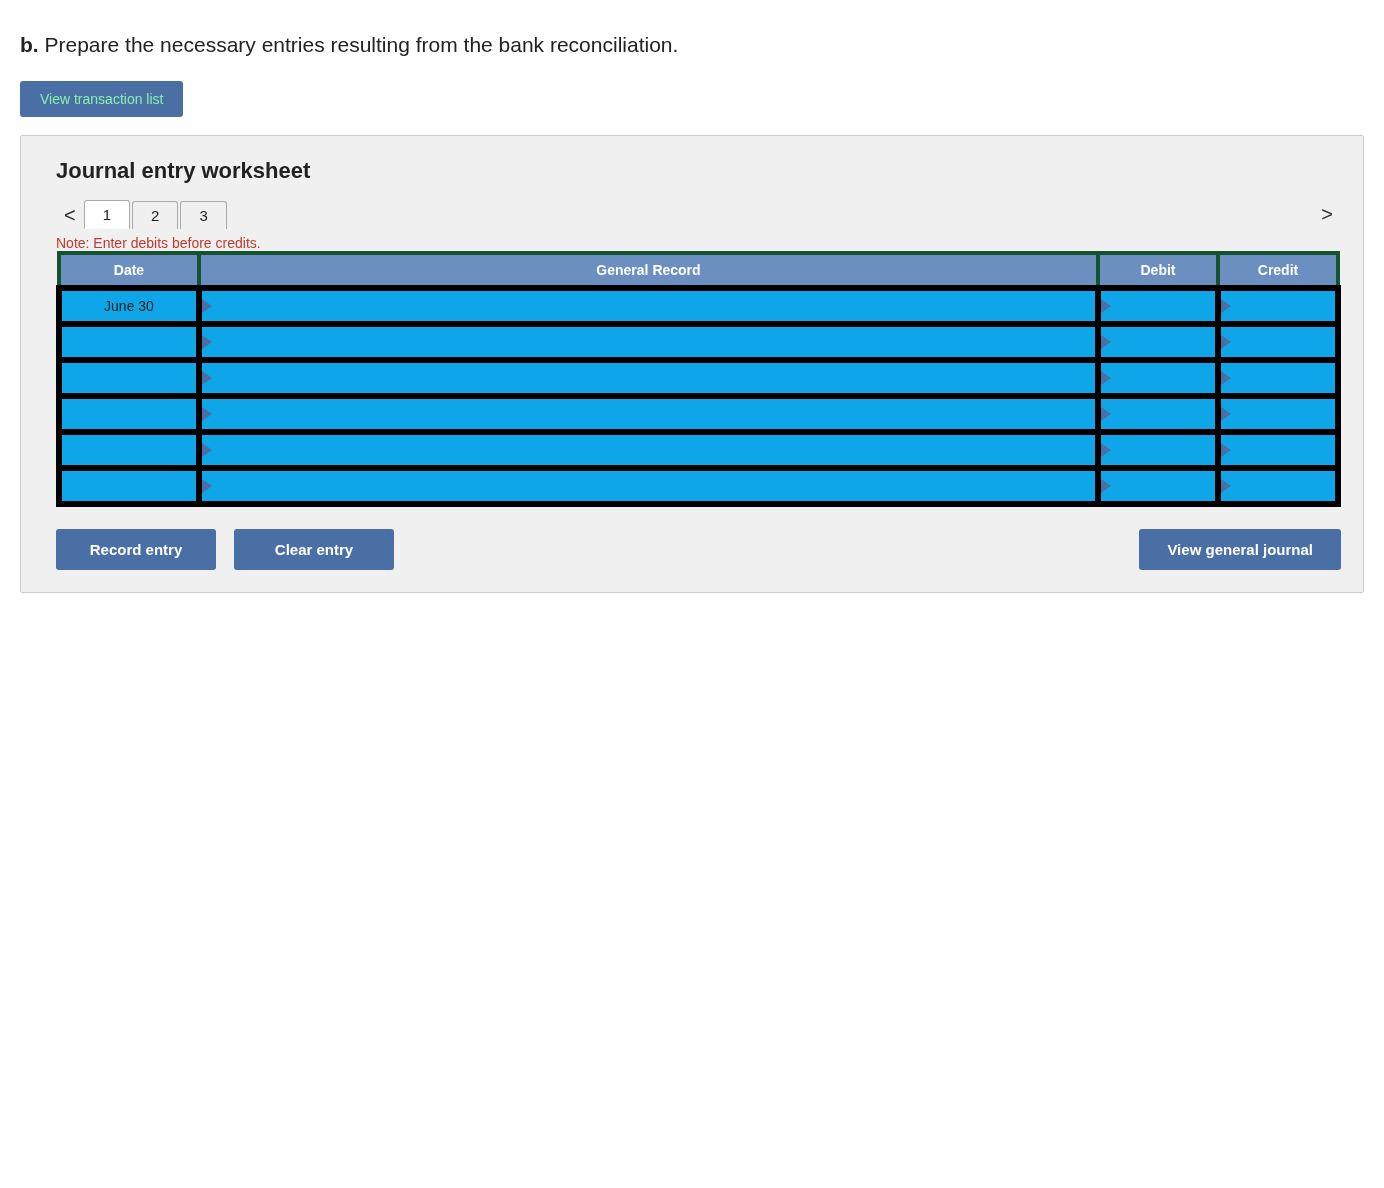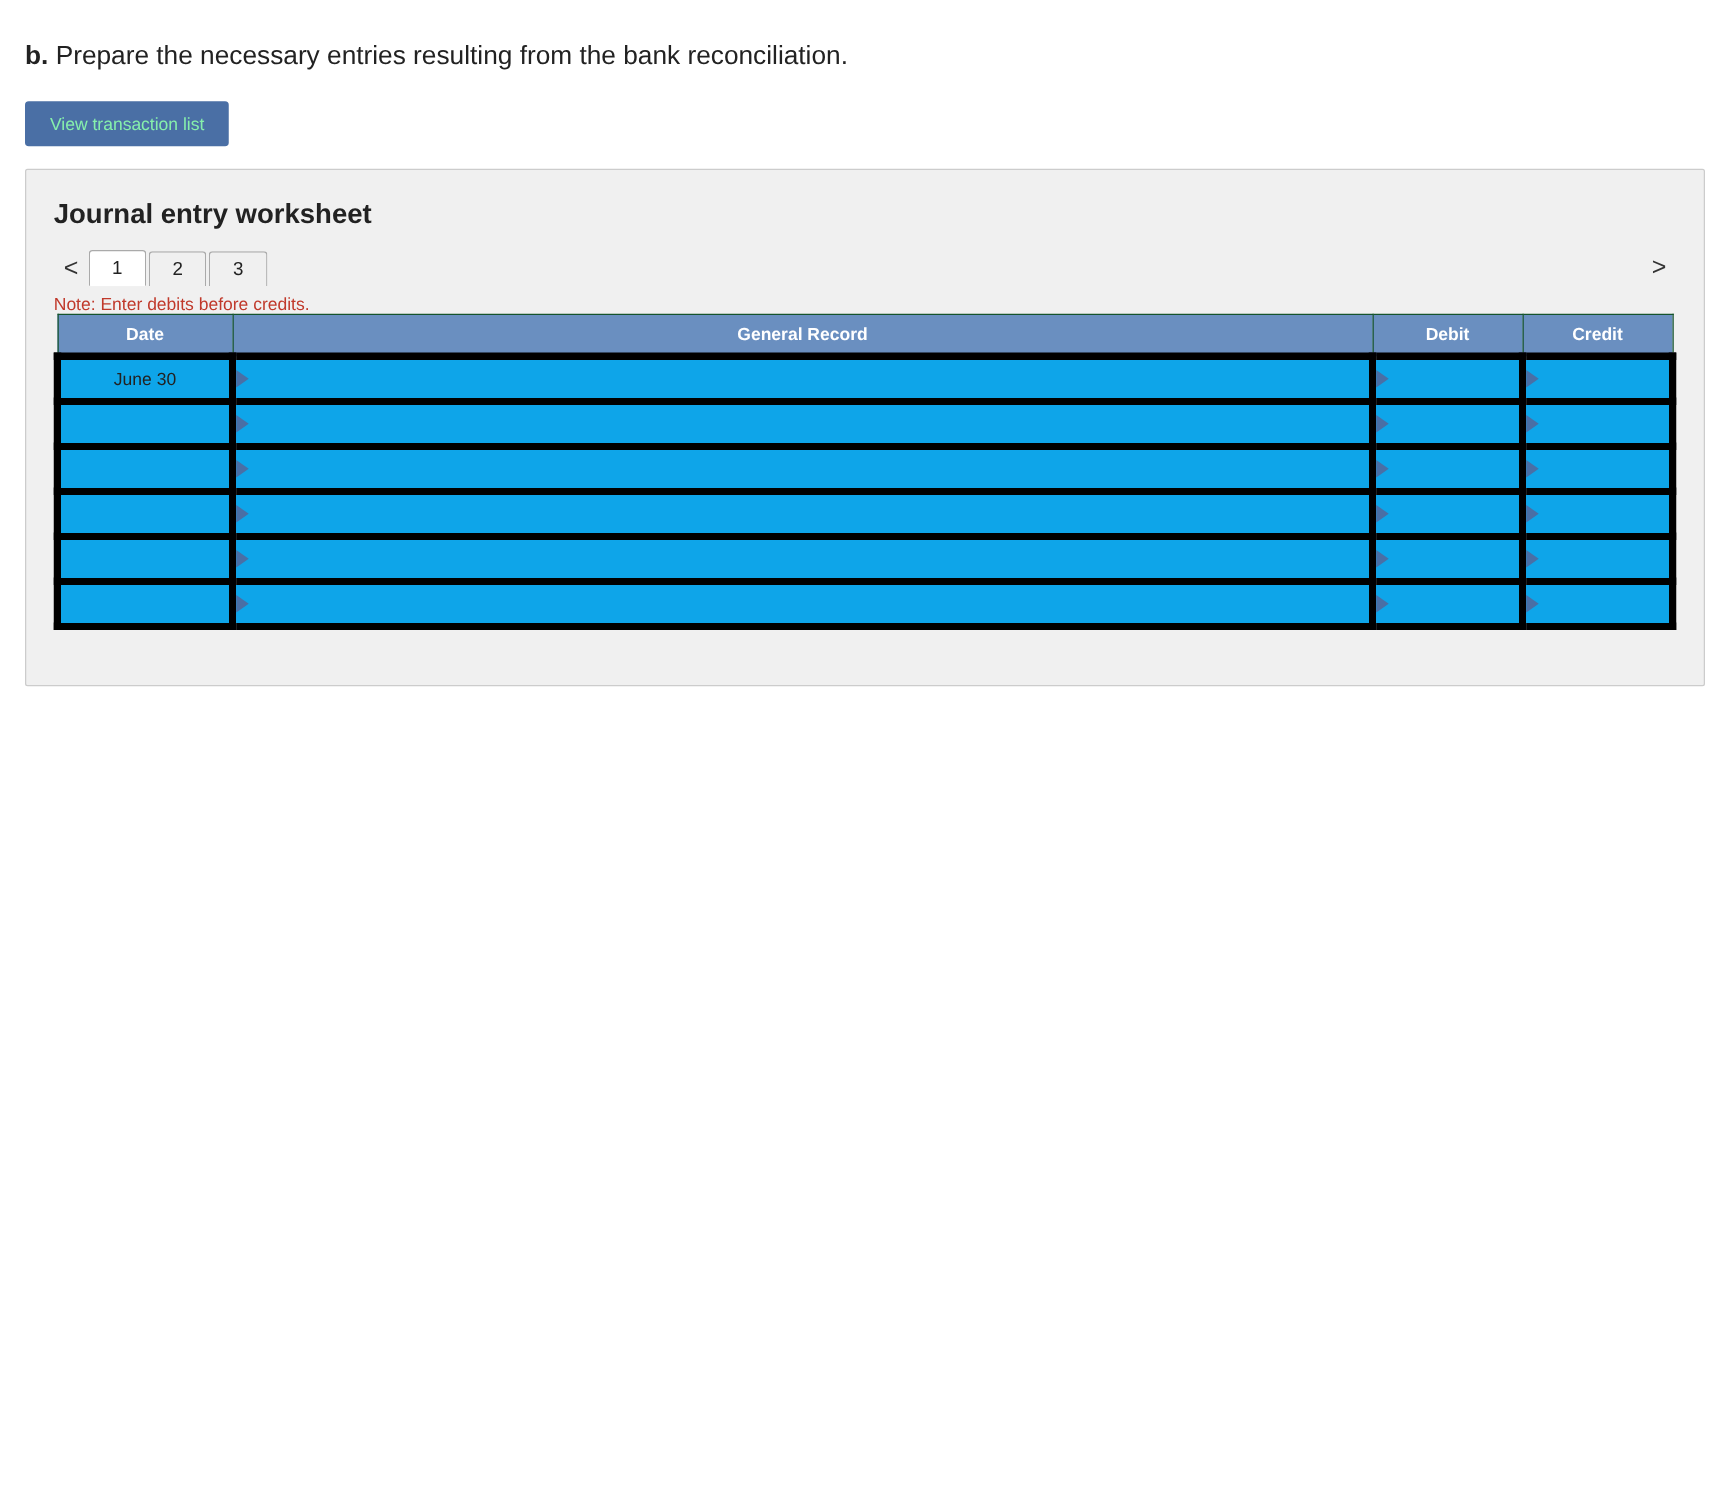--- a/index.html
+++ b/index.html
@@ -27,21 +27,21 @@
       border: none;
       cursor: pointer;
       font-size: 14px;
       font-weight: normal;
       border-radius: 3px;
       margin-bottom: 18px;
     }
     .worksheet-container {
       background: #f0f0f0;
       border: 1px solid #ccc;
-      padding: 22px 22px 22px 22px;
+      padding: 22px 22px 22px 35px;
       border-radius: 2px;
     }
     .worksheet-title {
       font-size: 22px;
       font-weight: bold;
       margin-bottom: 16px;
     }
     .tabs-row {
       display: flex;
       align-items: flex-end;
@@ -101,21 +101,21 @@
     .journal-table {
       width: 100%;
       border-collapse: collapse;
       margin-bottom: 22px;
     }
     .journal-table thead tr th {
       background: #6a8fc0;
       color: #fff;
       font-weight: bold;
       padding: 7px 10px;
-      border: 1px solid #14532d;
+      border: 4px solid #14532d;
       text-align: center;
       font-size: 14px;
     }
     .journal-table thead tr th.date-col {
       width: 140px;
       text-align: center;
     }
     .journal-table thead tr th.gj-col {
       text-align: center;
     }
@@ -252,16 +252,21 @@
         </tr>
         <tr>
           <td class="date-cell"></td>
           <td class="td-with-arrow"><span class="arrow-indicator"></span><input type="text" style=""></td>
           <td class="td-with-arrow"><span class="arrow-indicator"></span><input type="text" style=""></td>
           <td class="td-with-arrow"><span class="arrow-indicator"></span><input type="text" style=""></td>
         </tr>
       </tbody>
   </table>
 
+  <div class="buttons-row">
+    <button class="action-btn">Record entry</button>
+    <button class="action-btn">Clear entry</button>
+    <button class="action-btn right">View general journal</button>
+  </div>
 </div>
 
 
 
 
 </body></html>

